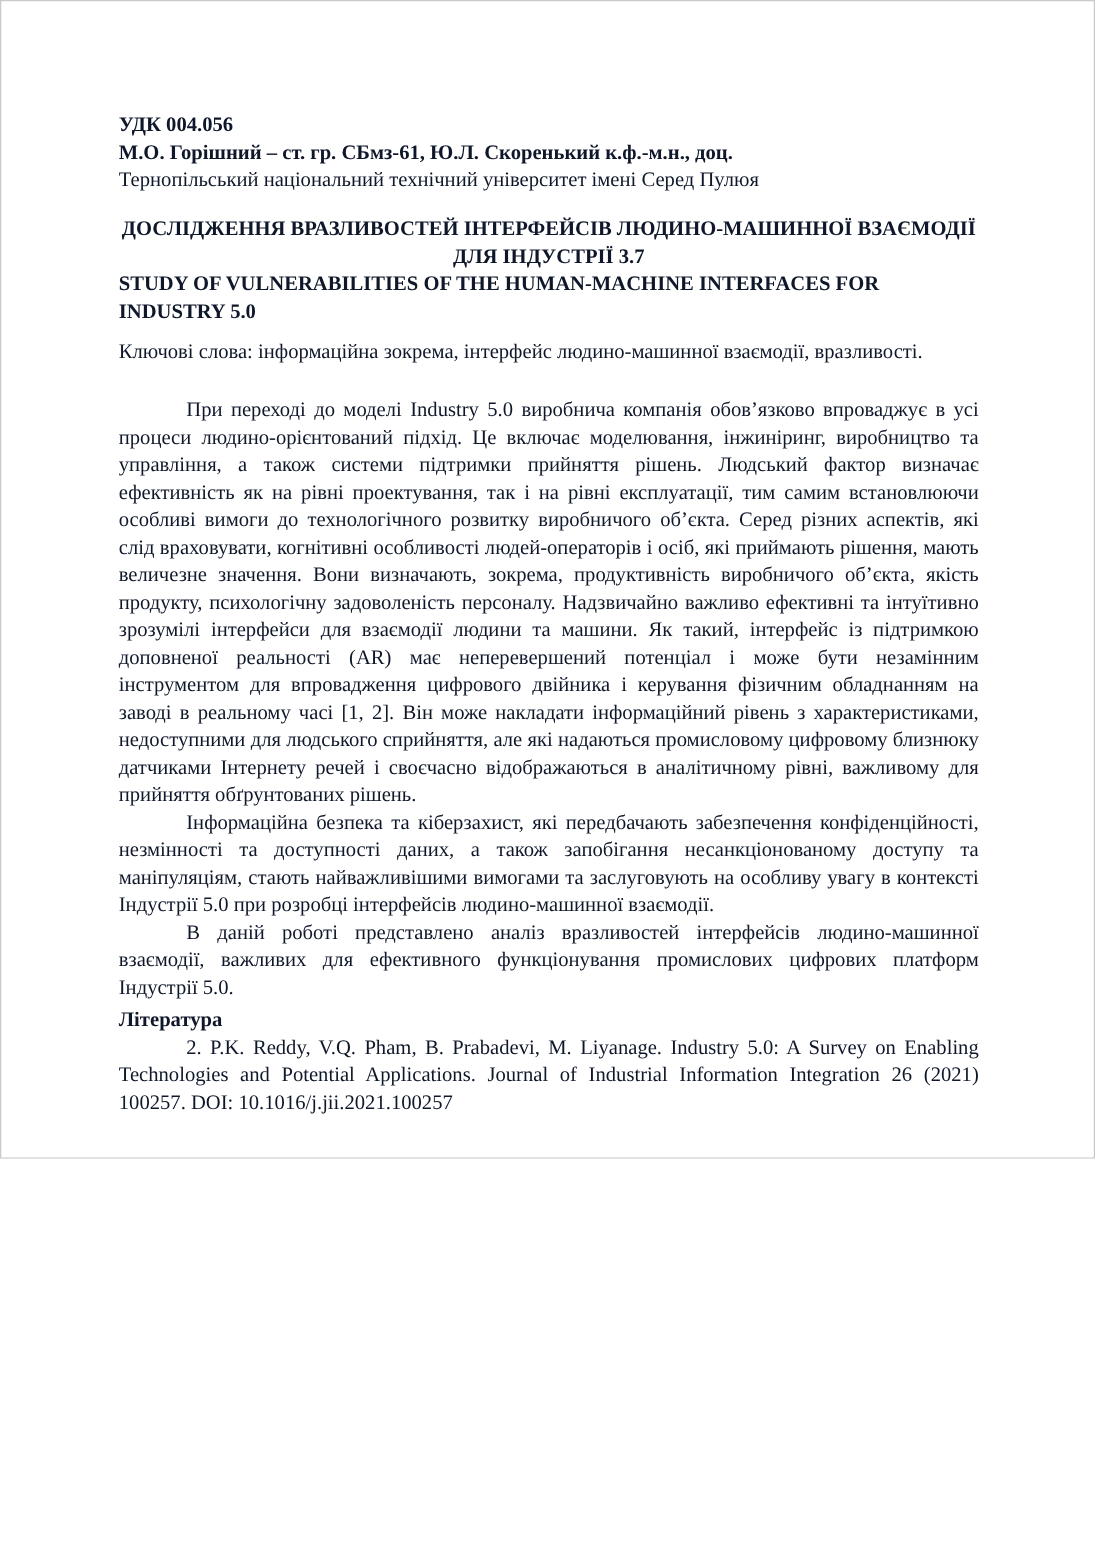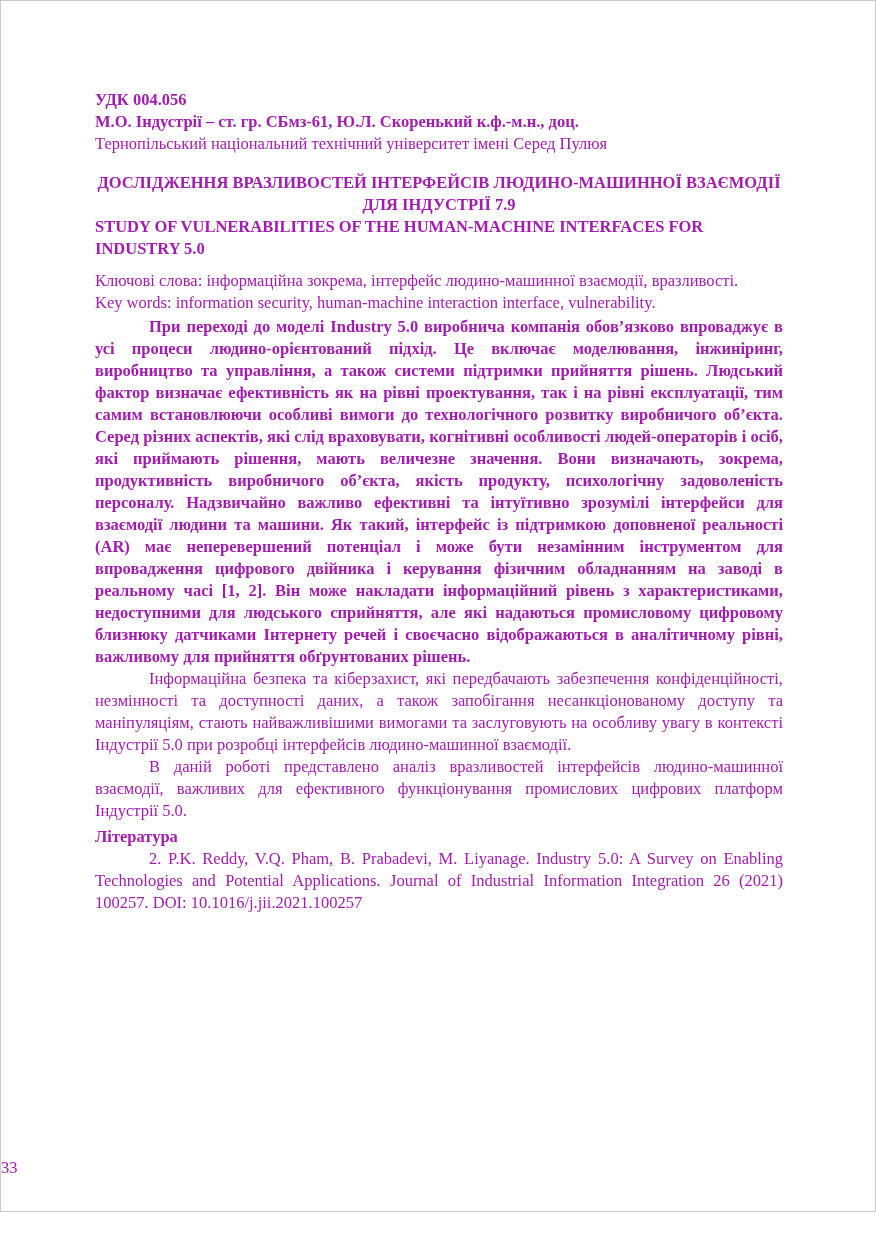--- a/index.html
+++ b/index.html
@@ -3,28 +3,28 @@
 <meta charset="utf-8">
 <style>
   html, body {
     margin: 0;
     padding: 0;
     background: #ffffff;
   }
   .page {
     position: relative;
     width: 876px;
-    height: 1212px;
+    height: 927px;
     background: #ffffff;
     box-sizing: border-box;
     border: 1px solid #c9c9c9;
     font-family: "Liberation Serif", "DejaVu Serif", serif;
     font-size: 16.5px;
     line-height: 22px;
-    color: #a21caf;
+    color: #0f172a;
     overflow: hidden;
   }
   .content {
     position: absolute;
     left: 94px;
     top: 88px;
     width: 688px;
   }
   .bold { font-weight: bold; }
   h1, h2, h3, p { margin: 0; padding: 0; font-size: inherit; line-height: inherit; }
@@ -45,22 +45,21 @@
     text-align: justify;
   }
   .keywords-en {
     text-align: left;
   }
   .para {
     text-align: justify;
     text-indent: 54px;
   }
   .first-para {
-    margin-top: 2px;
-    font-weight: bold;
+    margin-top: 25px;
   }
   .ref-heading {
     margin-top: 4px;
     font-weight: bold;
     text-align: left;
   }
   .ref-item {
     text-align: justify;
     text-indent: 54px;
   }
@@ -72,29 +71,28 @@
     text-align: left;
   }
 </style>
 </head>
 <body>
 
 <div class="page">
   <div class="content">
 
     <div class="bold">УДК 004.056</div>
-    <div class="bold">М.О. Індустрії – ст. гр. СБмз-61, Ю.Л. Скоренький к.ф.-м.н., доц.</div>
+    <div class="bold">М.О. Горішний – ст. гр. СБмз-61, Ю.Л. Скоренький к.ф.-м.н., доц.</div>
     <div>Тернопільський національний технічний університет імені Серед Пулюя</div>
 
-    <h1 class="title-ua">ДОСЛІДЖЕННЯ ВРАЗЛИВОСТЕЙ ІНТЕРФЕЙСІВ ЛЮДИНО-МАШИННОЇ ВЗАЄМОДІЇ ДЛЯ ІНДУСТРІЇ 7.9</h1>
+    <h1 class="title-ua">ДОСЛІДЖЕННЯ ВРАЗЛИВОСТЕЙ ІНТЕРФЕЙСІВ ЛЮДИНО-МАШИННОЇ ВЗАЄМОДІЇ ДЛЯ ІНДУСТРІЇ 3.7</h1>
 
     <h2 class="title-en">STUDY OF VULNERABILITIES OF THE HUMAN-MACHINE INTERFACES FOR INDUSTRY 5.0</h2>
 
     <p class="keywords">Ключові слова: інформаційна зокрема, інтерфейс людино-машинної взаємодії, вразливості.</p>
-    <p class="keywords-en">Key words: information security, human-machine interaction interface, vulnerability.</p>
 
     <section>
       <p class="para first-para">При переході до моделі Industry 5.0 виробнича компанія обов’язково впроваджує в усі процеси людино-орієнтований підхід. Це включає моделювання, інжиніринг, виробництво та управління, а також системи підтримки прийняття рішень. Людський фактор визначає ефективність як на рівні проектування, так і на рівні експлуатації, тим самим встановлюючи особливі вимоги до технологічного розвитку виробничого об’єкта. Серед різних аспектів, які слід враховувати, когнітивні особливості людей-операторів і осіб, які приймають рішення, мають величезне значення. Вони визначають, зокрема, продуктивність виробничого об’єкта, якість продукту, психологічну задоволеність персоналу. Надзвичайно важливо ефективні та інтуїтивно зрозумілі інтерфейси для взаємодії людини та машини. Як такий, інтерфейс із підтримкою доповненої реальності (AR) має неперевершений потенціал і може бути незамінним інструментом для впровадження цифрового двійника і керування фізичним обладнанням на заводі в реальному часі [1, 2]. Він може накладати інформаційний рівень з характеристиками, недоступними для людського сприйняття, але які надаються промисловому цифровому близнюку датчиками Інтернету речей і своєчасно відображаються в аналітичному рівні, важливому для прийняття обґрунтованих рішень.</p>
       <p class="para">Інформаційна безпека та кіберзахист, які передбачають забезпечення конфіденційності, незмінності та доступності даних, а також запобігання несанкціонованому доступу та маніпуляціям, стають найважливішими вимогами та заслуговують на особливу увагу в контексті Індустрії 5.0 при розробці інтерфейсів людино-машинної взаємодії.</p>
       <p class="para">В даній роботі представлено аналіз вразливостей інтерфейсів людино-машинної взаємодії, важливих для ефективного функціонування промислових цифрових платформ Індустрії 5.0.</p>
     </section>
 
     <h3 class="ref-heading">Література</h3>
     <p class="ref-item">2. P.K. Reddy, V.Q. Pham, B. Prabadevi, M. Liyanage. Industry 5.0: A Survey on Enabling Technologies and Potential Applications. Journal of Industrial Information Integration 26 (2021) 100257. DOI: 10.1016/j.jii.2021.100257</p>
 

